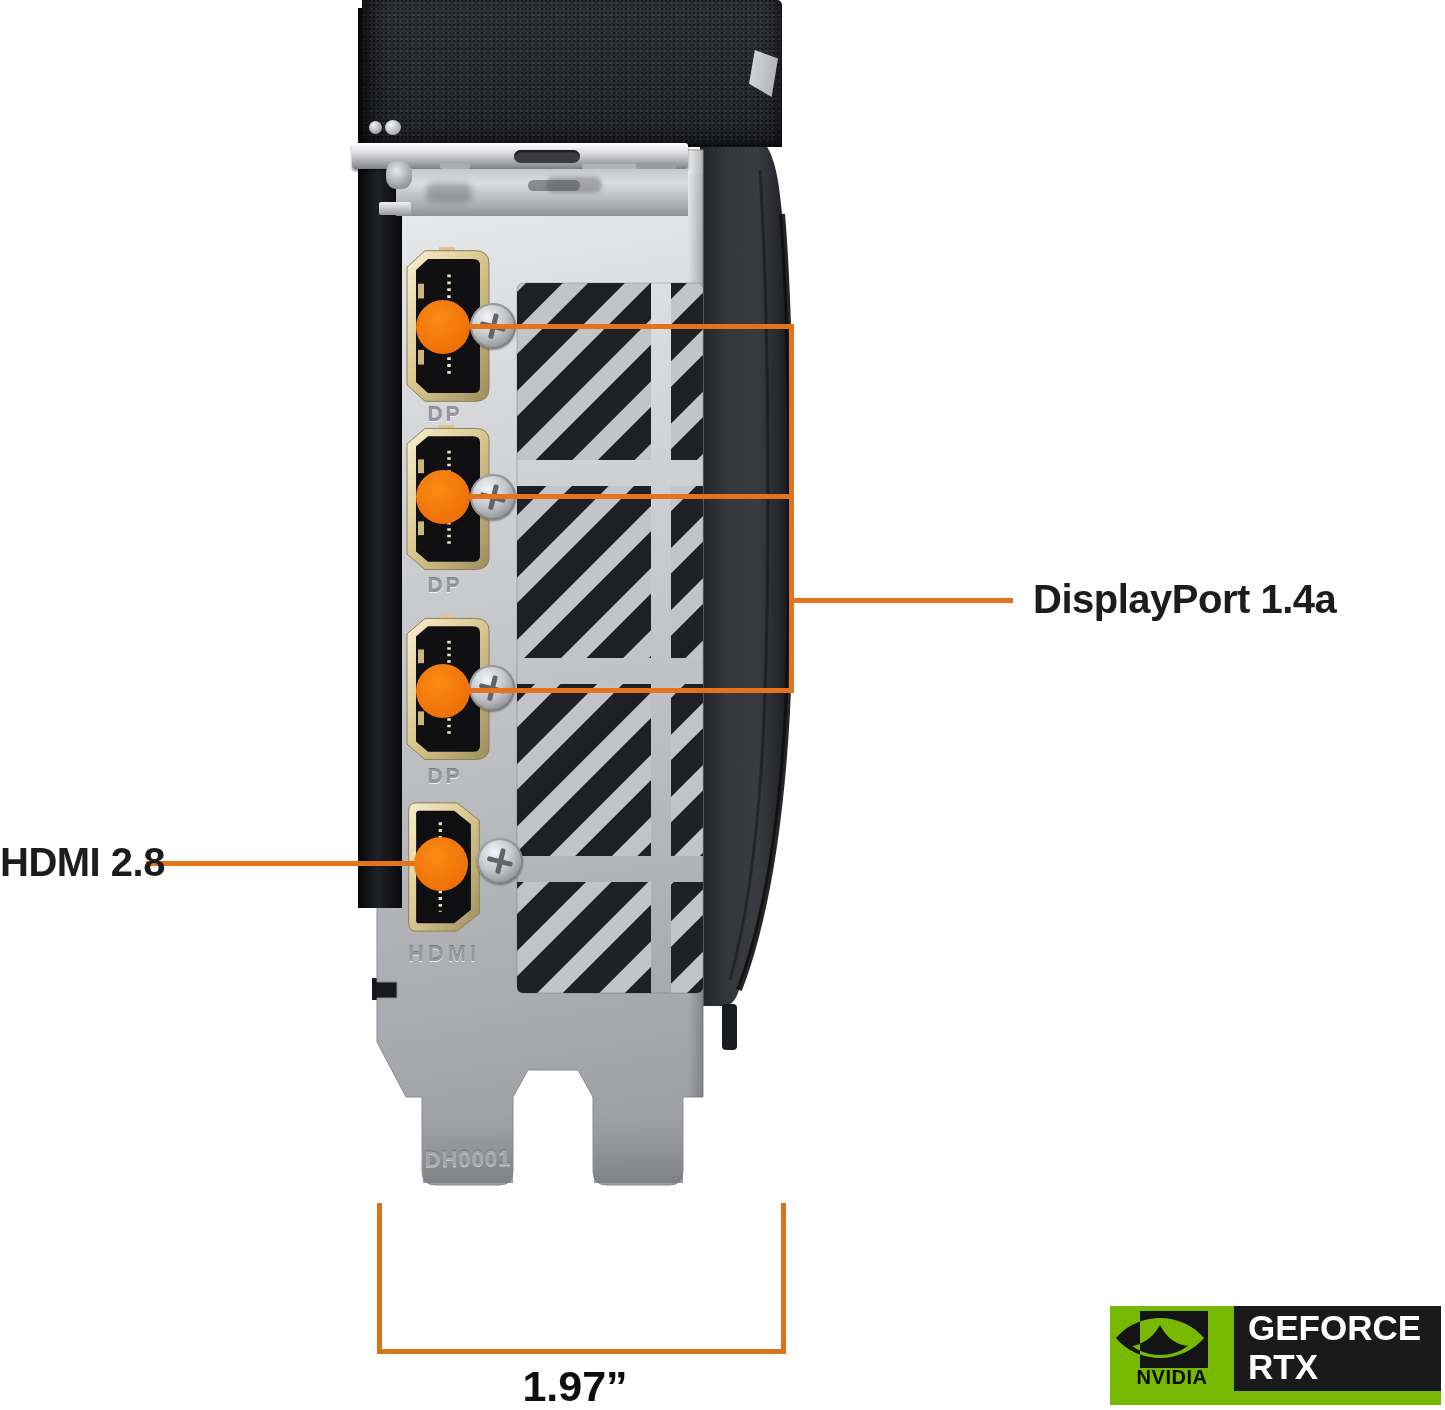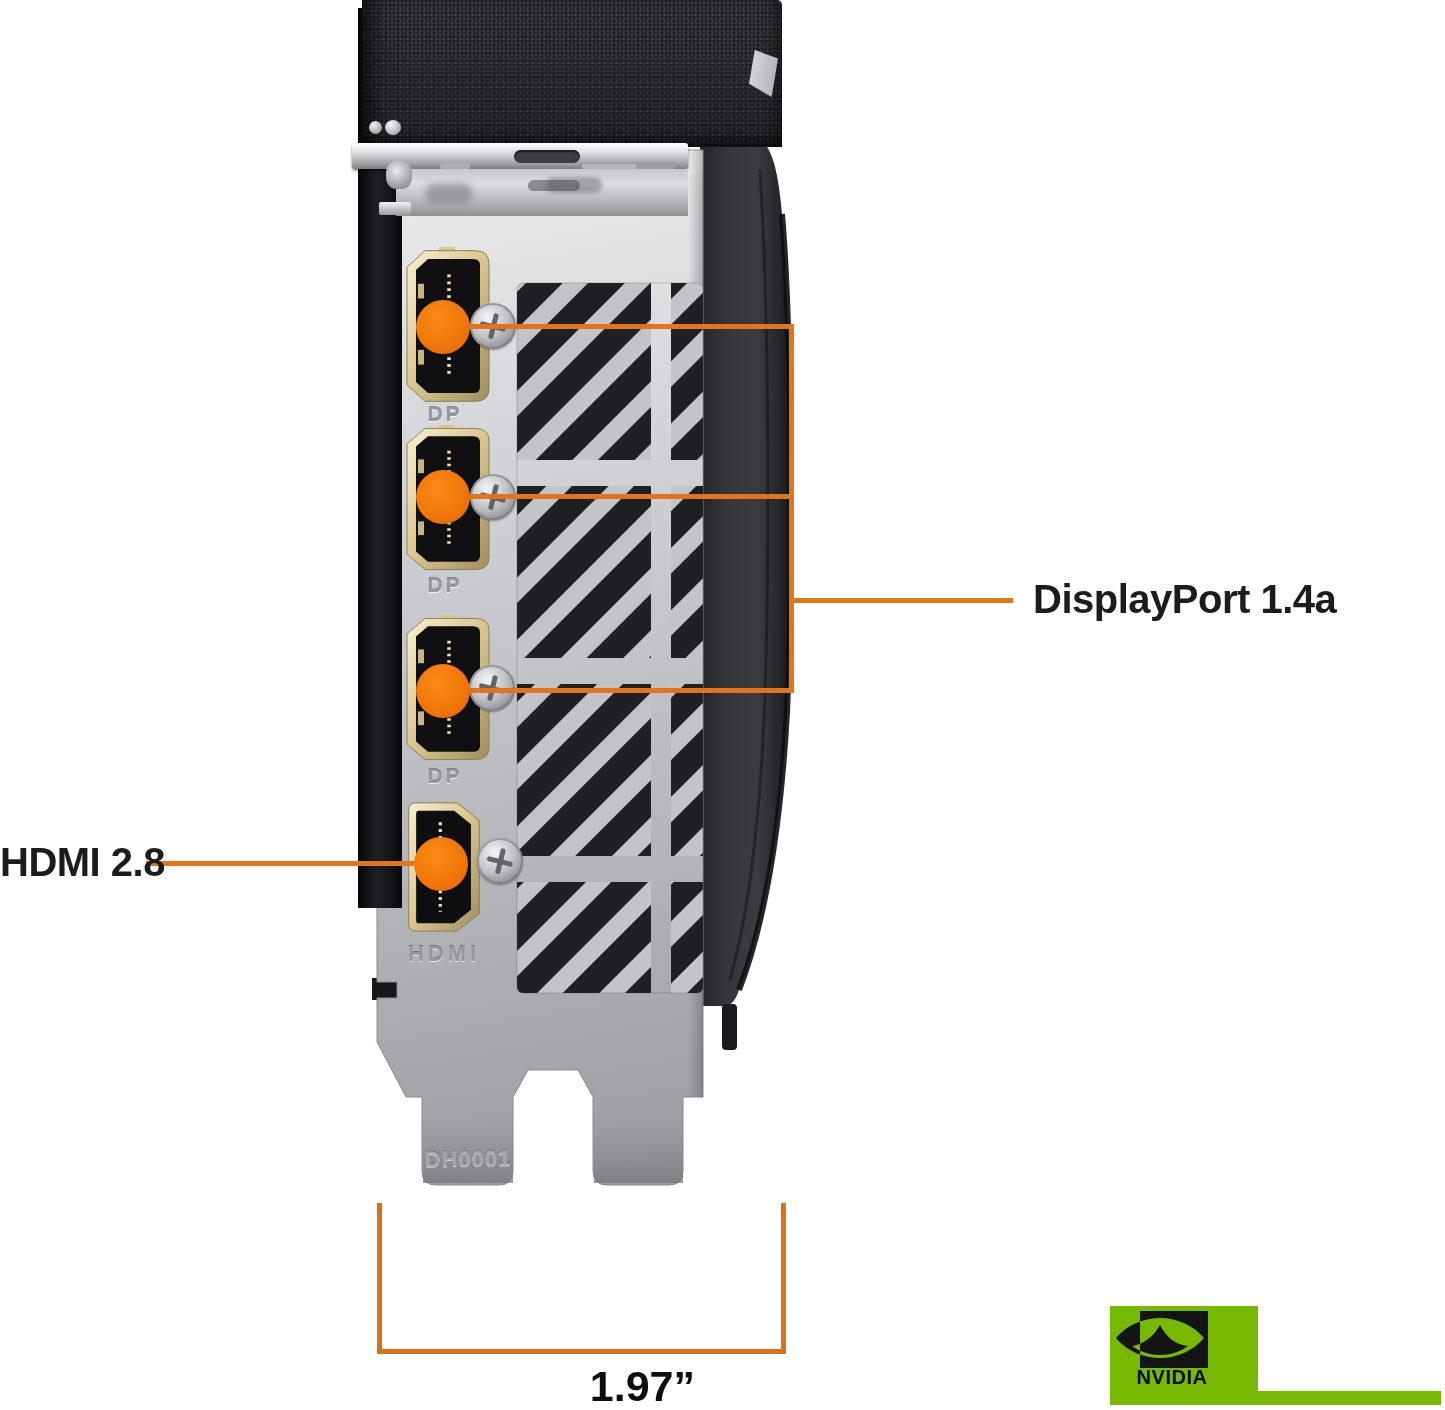--- a/index.html
+++ b/index.html
@@ -65,21 +65,21 @@
   .stamp{width:92px;font-size:22px;letter-spacing:1px;color:#a4a5a9;transform:rotate(-1deg);
     text-shadow:0 1px 0 rgba(255,255,255,.6),0 -1px 0 rgba(90,90,94,.5);}
 
   
   .oline{position:absolute;background:#E2751C;}
   .dimline{position:absolute;background:#D8731D;}
   .dot{position:absolute;width:54px;height:54px;border-radius:50%;
     background:radial-gradient(circle at 40% 35%,#fb8b14,#ee7108 70%,#de6503);}
   .callout-label{position:absolute;font-weight:700;font-size:40px;color:#1C1C1E;
     letter-spacing:-0.5px;white-space:nowrap;text-align:right;}
-  .dim-label{position:absolute;left:455px;top:1362px;width:240px;text-align:right;
+  .dim-label{position:absolute;left:455px;top:1362px;width:240px;text-align:center;
     font-weight:700;font-size:43px;color:#0E0E10;}
 
   
   .badge{left:1110px;top:1306px;width:331px;height:99px;}
   .badge-green{position:absolute;left:0;top:0;width:148px;height:85px;background:#76B900;}
   .badge-black{position:absolute;left:124px;top:0;width:207px;height:85px;background:#1A1A1A;}
   .badge-strip{position:absolute;left:0;top:85px;width:331px;height:14px;background:#76B900;}
   .eye-box{position:absolute;left:30px;top:5px;width:68px;height:57px;background:#141414;}
   .nvidia-word{position:absolute;left:0;bottom:2px;width:124px;text-align:center;
     font-weight:700;font-size:20px;letter-spacing:.5px;color:#0A0A0A;}
@@ -305,16 +305,22 @@
           <path fill-rule="evenodd" fill="#141414" d="M48 2 C30 2 14 10 4 22 C14 34 30 42 48 42 C66 42 82 34 92 22 C82 10 66 2 48 2 Z
                M48 9 C42 20 32 28 20 30 C28 36 38 39 48 39 C58 39 68 36 76 30 C64 29 54 21 48 9 Z"></path>
         </g>
         <g clip-path="url(#eyeR)">
           <path fill-rule="evenodd" fill="#76B900" d="M48 2 C30 2 14 10 4 22 C14 34 30 42 48 42 C66 42 82 34 92 22 C82 10 66 2 48 2 Z
                M48 9 C42 20 32 28 20 30 C28 36 38 39 48 39 C58 39 68 36 76 30 C64 29 54 21 48 9 Z"></path>
         </g>
       </svg>
       <div class="nvidia-word">NVIDIA</div>
     </div>
+    <div class="badge-black">
+      <div class="geforce">
+        <div>GEFORCE</div>
+        <div>RTX</div>
+      </div>
+    </div>
     <div class="badge-strip"></div>
   </div>
 
 </div>
 
 </body></html>

